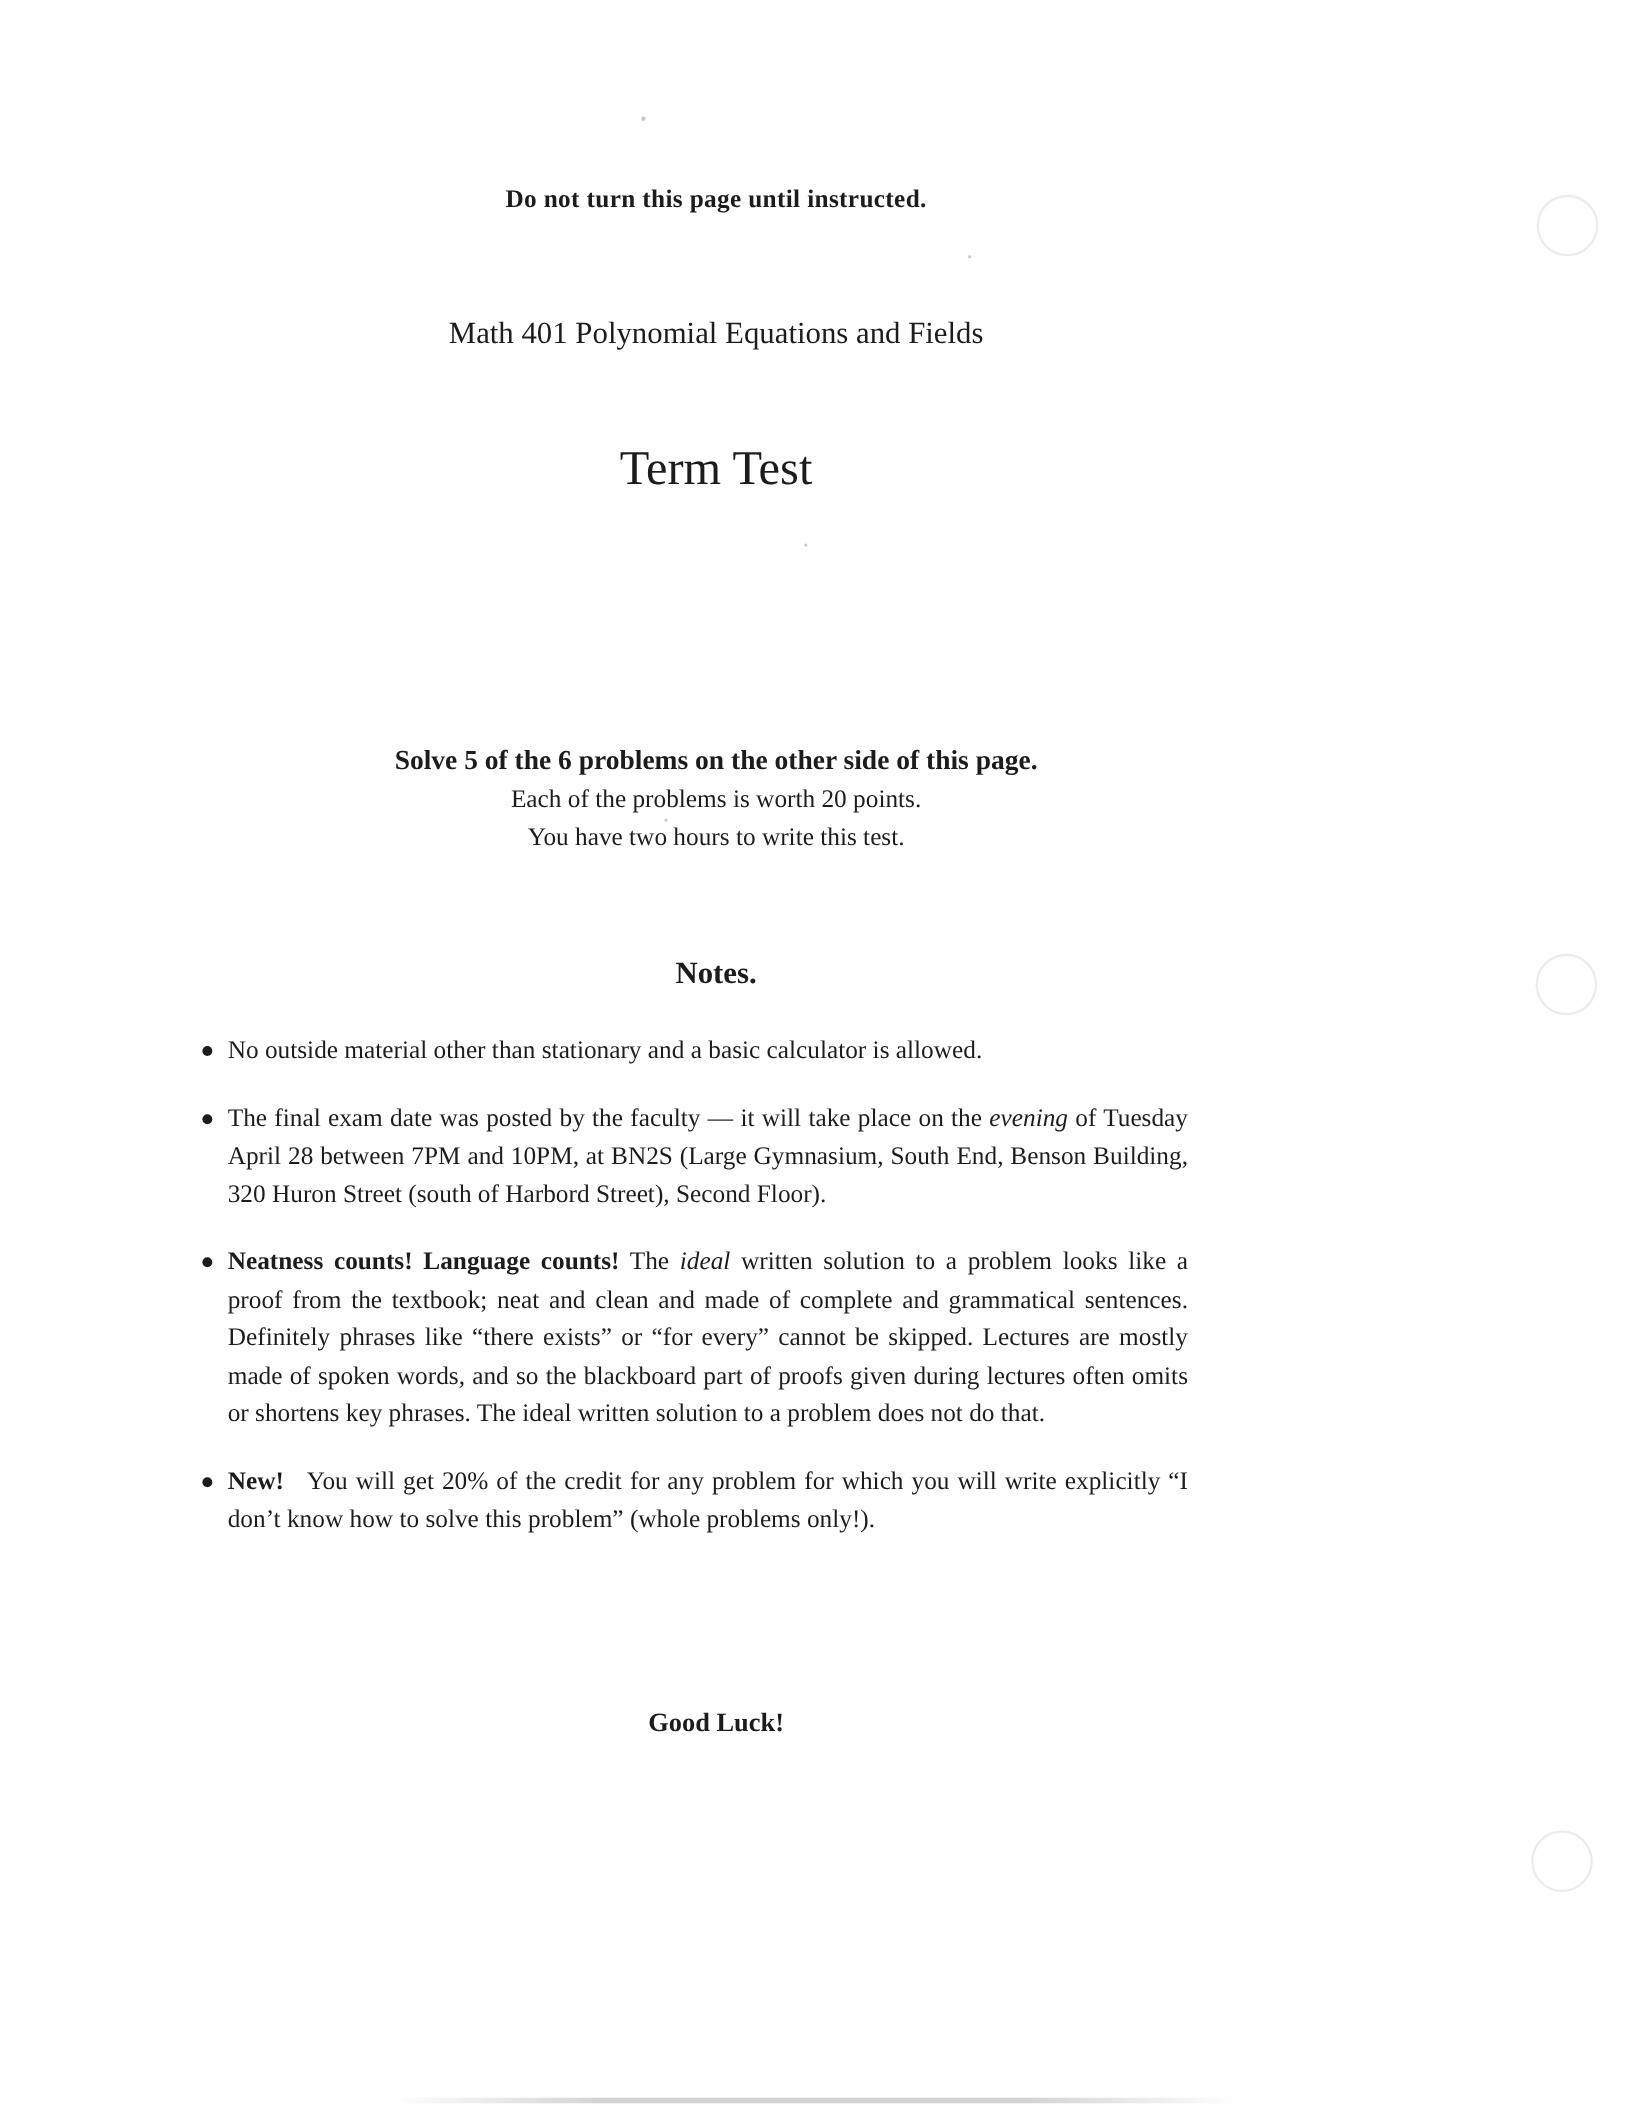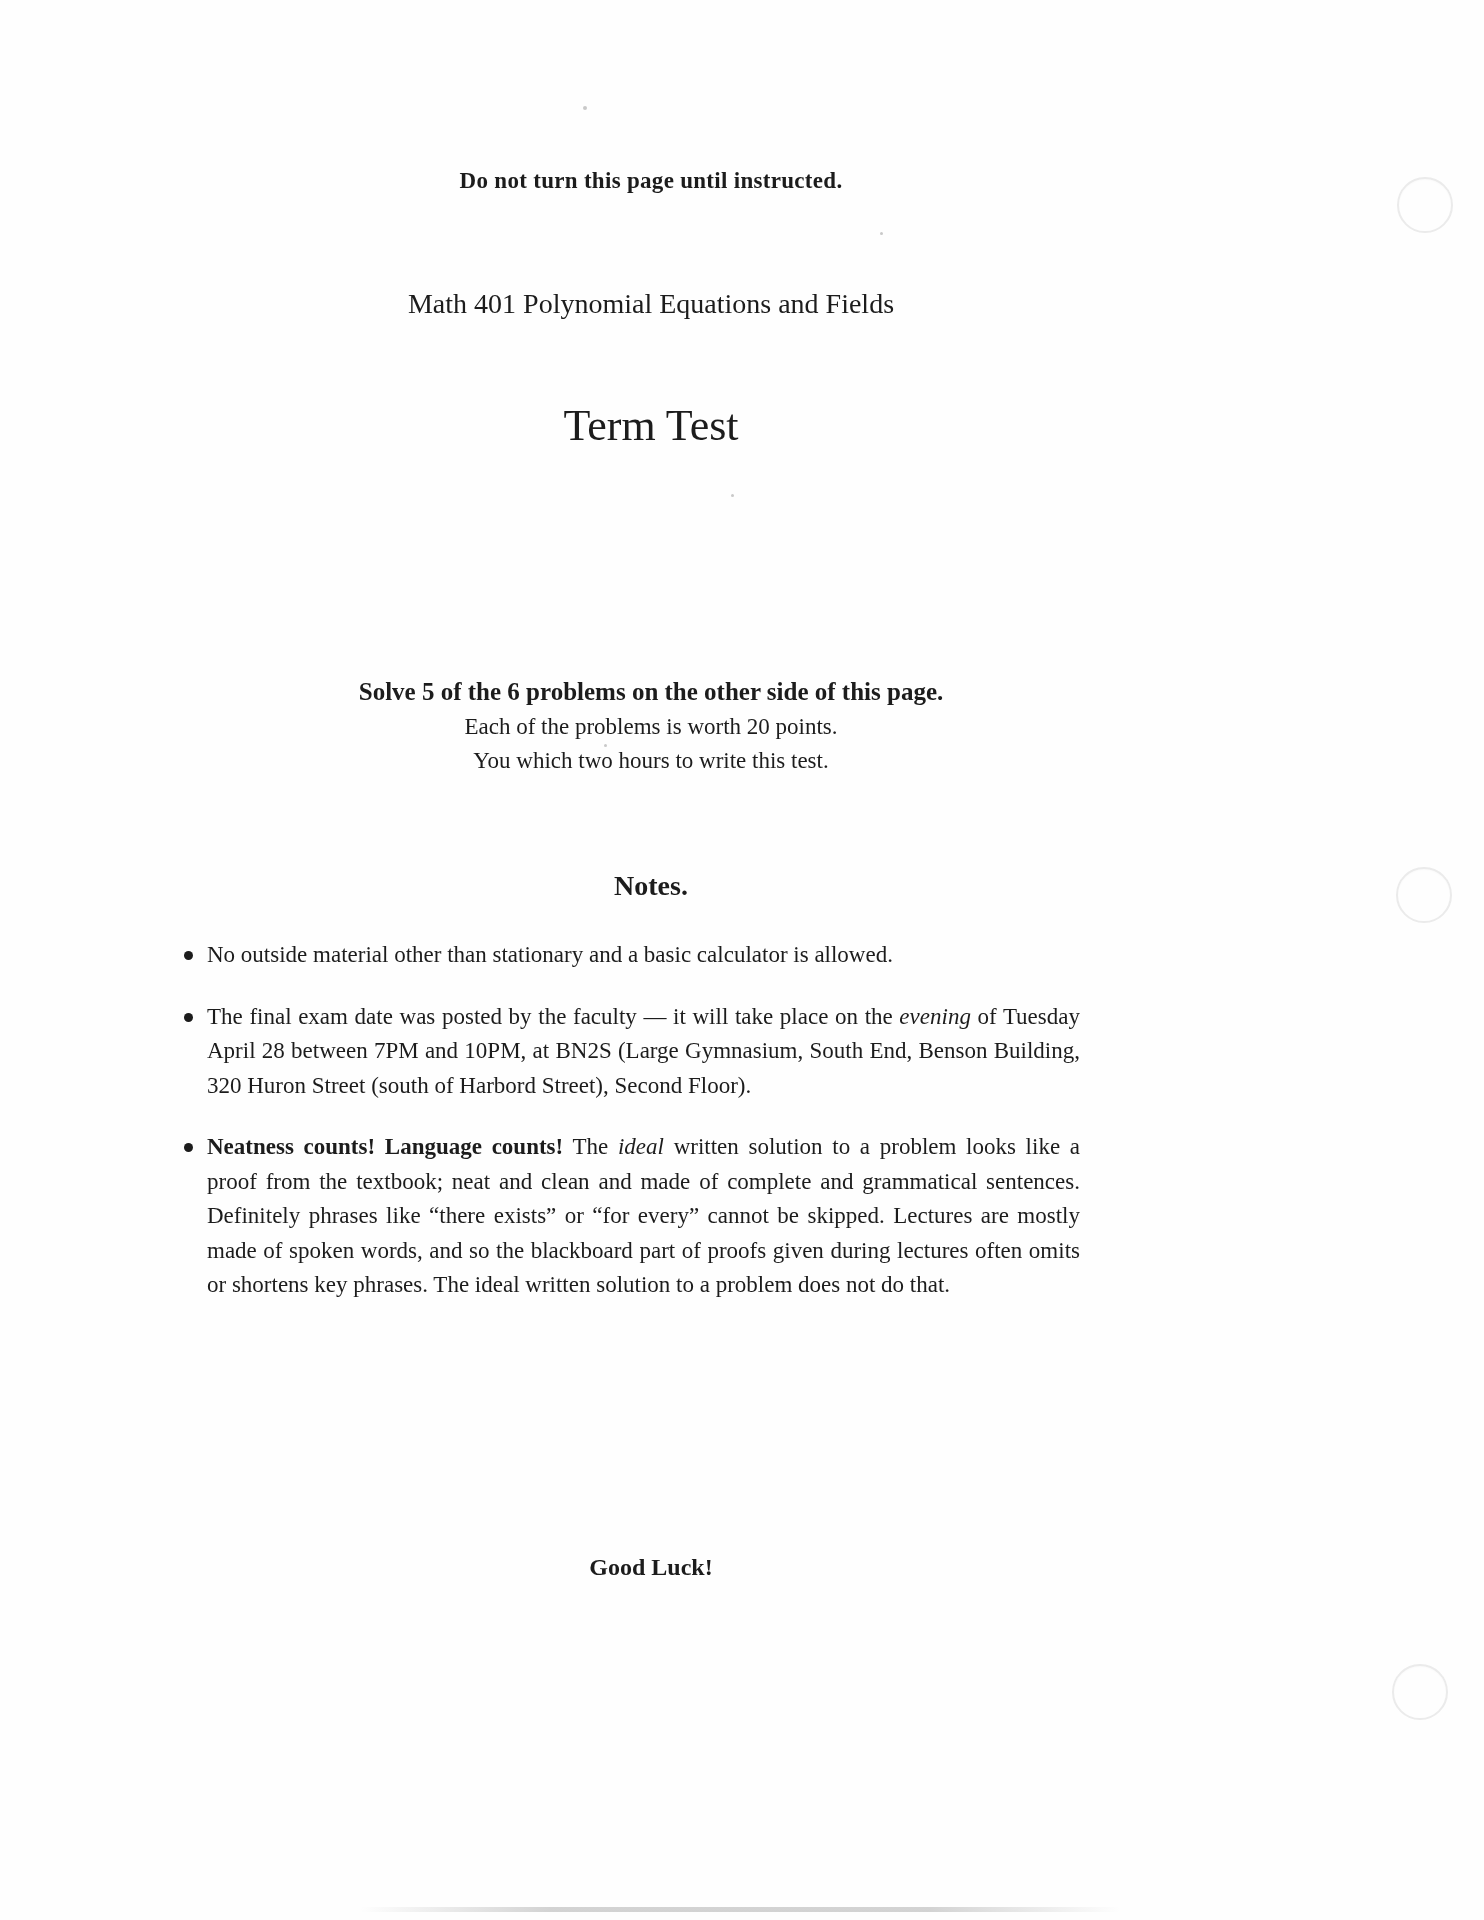--- a/index.html
+++ b/index.html
@@ -72,29 +72,30 @@
   <div class="centered header-notice">Do not turn this page until instructed.</div>
 
   <div class="centered course-title">Math 401 Polynomial Equations and Fields</div>
 
   <h1 class="centered test-title">Term Test</h1>
 
 
   <div class="centered instructions">
     <div class="instr-main">Solve 5 of the 6 problems on the other side of this page.</div>
     <div class="instr-sub">Each of the problems is worth 20 points.</div>
-    <div class="instr-sub">You which two hours to write this test.</div>
+    <div class="instr-sub">You have two hours to write this test.</div>
   </div>
 
   <div class="centered notes-heading">Notes.</div>
 
   <ul class="notes-list">
       <li><span class="seg-normal">No outside material other than stationary and a basic calculator is allowed.</span></li>
       <li><span class="seg-normal">The final exam date was posted by the faculty — it will take place on the </span><span class="seg-italic">evening</span><span class="seg-normal"> of Tuesday April 28 between 7PM and 10PM, at BN2S (Large Gymnasium, South End, Benson Building, 320 Huron Street (south of Harbord Street), Second Floor).</span></li>
       <li><span class="seg-bold">Neatness counts! Language counts!</span><span class="seg-normal"> The </span><span class="seg-italic">ideal</span><span class="seg-normal"> written solution to a problem looks like a proof from the textbook; neat and clean and made of complete and grammatical sentences. Definitely phrases like “there exists” or “for every” cannot be skipped. Lectures are mostly made of spoken words, and so the blackboard part of proofs given during lectures often omits or shortens key phrases. The ideal written solution to a problem does not do that.</span></li>
+      <li><span class="seg-bold-gap">New!</span><span class="seg-normal">You will get 20% of the credit for any problem for which you will write explicitly “I don’t know how to solve this problem” (whole problems only!).</span></li>
     </ul>
 
   <div class="centered closing">Good Luck!</div>
 
   <div class="punch-hole hole-1"></div>
   <div class="punch-hole hole-2"></div>
   <div class="punch-hole hole-3"></div>
   <div class="scan-edge"></div>
   <div class="speck speck-1"></div>
   <div class="speck speck-2"></div>

